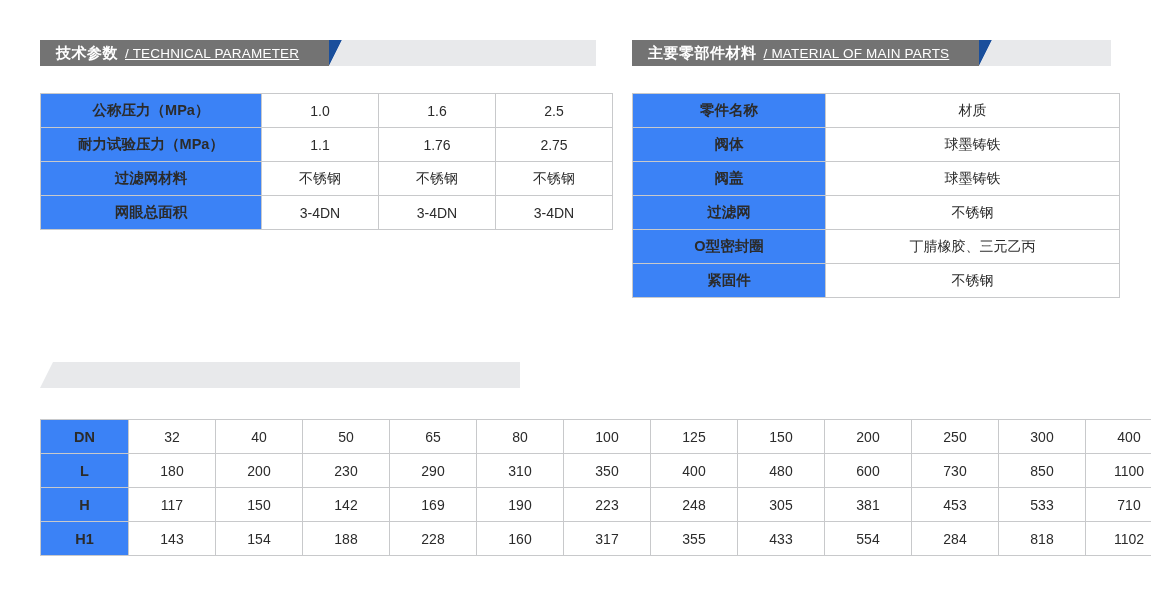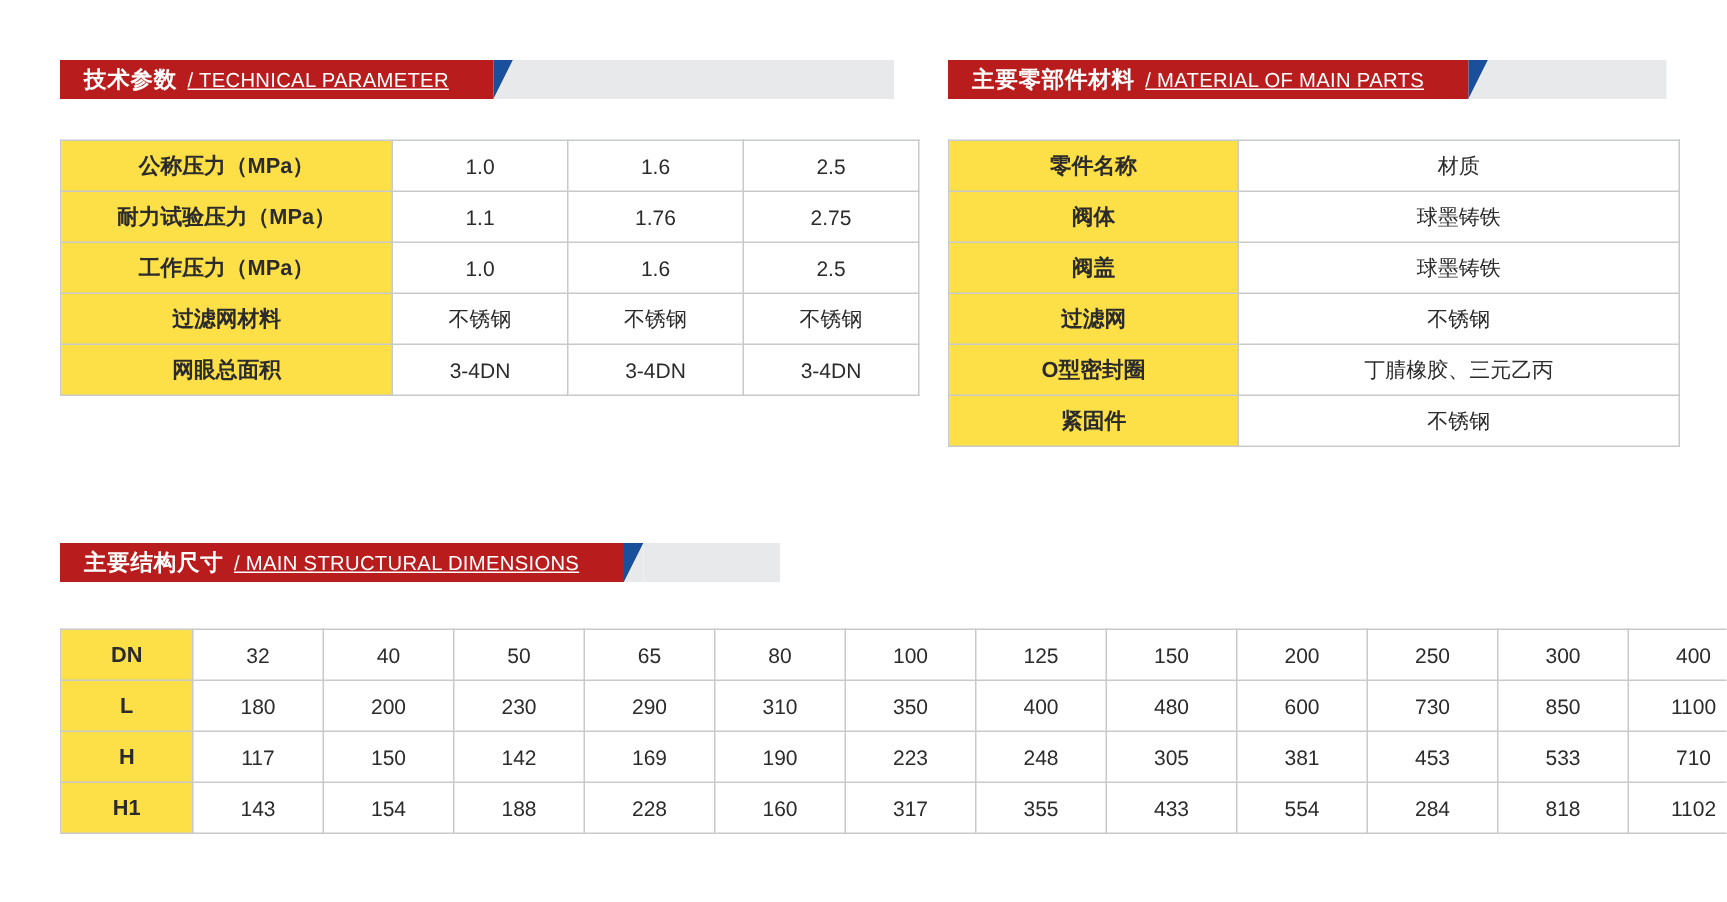--- a/index.html
+++ b/index.html
@@ -18,21 +18,21 @@
 
   
   .section-header {
     position: absolute;
     height: 26px;
     display: flex;
     align-items: stretch;
   }
   .sh-bar {
     position: relative;
-    background: #b91c1c;
+    background: #737373;
     display: flex;
     align-items: center;
     padding-left: 16px;
     padding-right: 30px;
     white-space: nowrap;
   }
   .sh-bar:after {
     content: "";
     position: absolute;
     right: -13px;
@@ -82,21 +82,21 @@
   td {
     border: 1px solid #c8c9cb;
     text-align: center;
     font-size: 14px;
     color: #2b2b2b;
     height: 33px;
     padding: 0 2px;
     white-space: nowrap;
   }
   td.label {
-    background: #fde047;
+    background: #3b82f6;
     font-weight: bold;
     font-size: 14.5px;
   }
   td.val {
     background: #ffffff;
   }
 
   
   #hdr-tech   { left: 40px;  top: 40px;  width: 556px; }
   #hdr-mat    { left: 632px; top: 40px;  width: 479px; }
@@ -128,46 +128,36 @@
 
 <div class="section-header" id="hdr-mat">
   <div class="sh-bar">
     <span class="sh-cn">主要零部件材料</span>
     <span class="sh-en">/ MATERIAL OF MAIN PARTS</span>
   </div>
   <div class="sh-tail"></div>
 </div>
 
 <div class="section-header" id="hdr-dim">
-  <div class="sh-bar">
-    <span class="sh-cn">主要结构尺寸</span>
-    <span class="sh-en">/ MAIN STRUCTURAL DIMENSIONS</span>
-  </div>
   <div class="sh-tail"></div>
 </div>
 
 <table id="tbl-tech">
   <tbody>
     <tr>
       <td class="label">公称压力（MPa）</td>
       <td class="val">1.0</td>
       <td class="val">1.6</td>
       <td class="val">2.5</td>
     </tr>
     <tr>
       <td class="label">耐力试验压力（MPa）</td>
       <td class="val">1.1</td>
       <td class="val">1.76</td>
       <td class="val">2.75</td>
-    </tr>
-    <tr>
-      <td class="label">工作压力（MPa）</td>
-      <td class="val">1.0</td>
-      <td class="val">1.6</td>
-      <td class="val">2.5</td>
     </tr>
     <tr>
       <td class="label">过滤网材料</td>
       <td class="val">不锈钢</td>
       <td class="val">不锈钢</td>
       <td class="val">不锈钢</td>
     </tr>
     <tr>
       <td class="label">网眼总面积</td>
       <td class="val">3-4DN</td>

